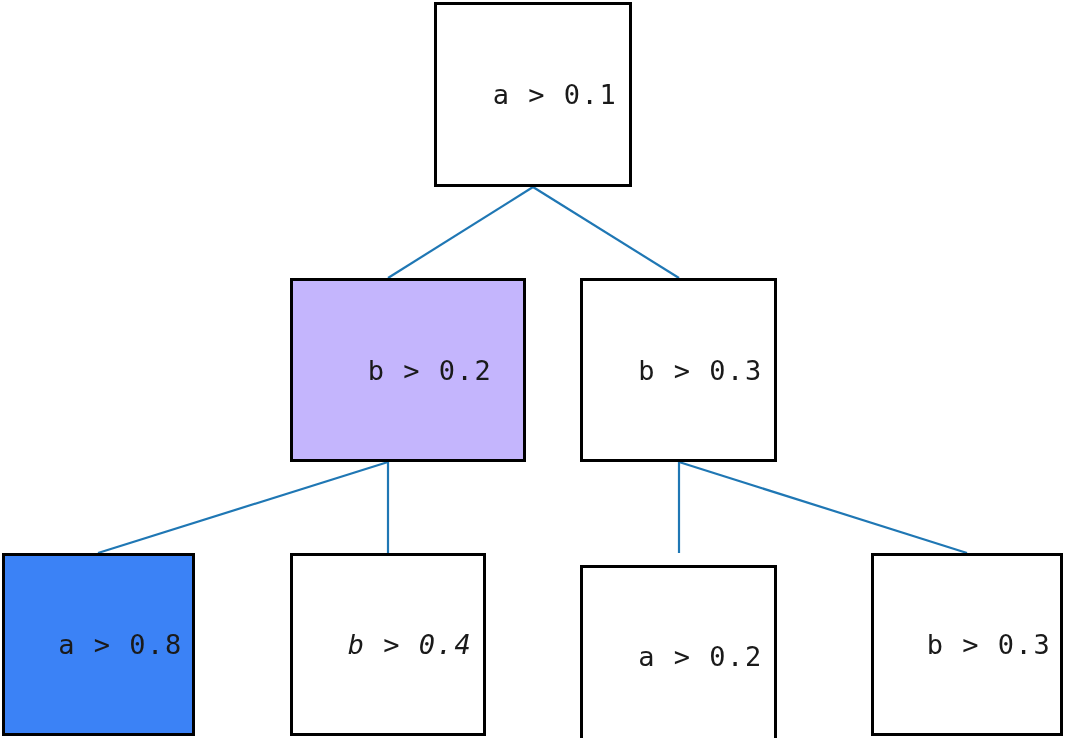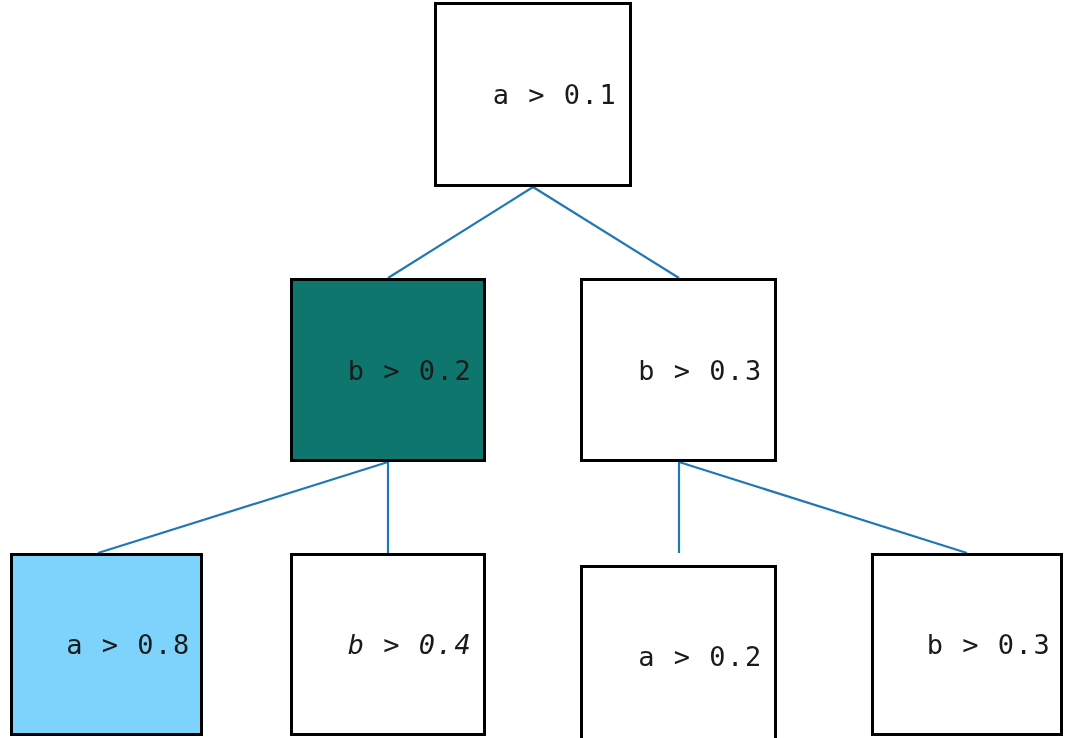--- a/index.html
+++ b/index.html
@@ -53,27 +53,27 @@
       <line x1="533" y1="187" x2="679" y2="278" stroke="#1f77b4" stroke-width="2.2"></line>
       <line x1="388" y1="462" x2="98" y2="553" stroke="#1f77b4" stroke-width="2.2"></line>
       <line x1="388" y1="462" x2="388" y2="553" stroke="#1f77b4" stroke-width="2.2"></line>
       <line x1="679" y1="462" x2="679" y2="553" stroke="#1f77b4" stroke-width="2.2"></line>
       <line x1="679" y1="462" x2="967" y2="553" stroke="#1f77b4" stroke-width="2.2"></line>
     </svg>
 
   <div class="node" style="left: 434px; top: 2px; width: 198px; height: 185px; border-color: rgb(0, 0, 0); background: rgb(255, 255, 255);">
     <span class="node-label">a &gt; 0.1</span>
   </div>
-  <div class="node" style="left: 290px; top: 278px; width: 196px; height: 184px; border-color: rgb(0, 0, 0); background: #0f766e;">
+  <div class="node" style="left: 290px; top: 278px; width: 236px; height: 184px; border-color: rgb(0, 0, 0); background: #c4b5fd;">
     <span class="node-label">b &gt; 0.2</span>
   </div>
   <div class="node" style="left: 580px; top: 278px; width: 197px; height: 184px; border-color: rgb(0, 0, 0); background: rgb(255, 255, 255);">
     <span class="node-label">b &gt; 0.3</span>
   </div>
-  <div class="node" style="left: 10px; top: 553px; width: 193px; height: 183px; border-color: rgb(0, 0, 0); background: #7dd3fc;">
+  <div class="node" style="left: 2px; top: 553px; width: 193px; height: 183px; border-color: rgb(0, 0, 0); background: #3b82f6;">
     <span class="node-label">a &gt; 0.8</span>
   </div>
   <div class="node" style="left: 290px; top: 553px; width: 196px; height: 183px; border-color: rgb(0, 0, 0); background: rgb(255, 255, 255); font-style: italic;">
     <span class="node-label">b &gt; 0.4</span>
   </div>
   <div class="node" style="left: 580px; top: 553px; width: 197px; height: 183px; border-color: rgb(0, 0, 0); background: rgb(255, 255, 255); margin-top: 12px;">
     <span class="node-label">a &gt; 0.2</span>
   </div>
   <div class="node" style="left: 871px; top: 553px; width: 192px; height: 183px; border-color: rgb(0, 0, 0); background: rgb(255, 255, 255);">
     <span class="node-label">b &gt; 0.3</span>

